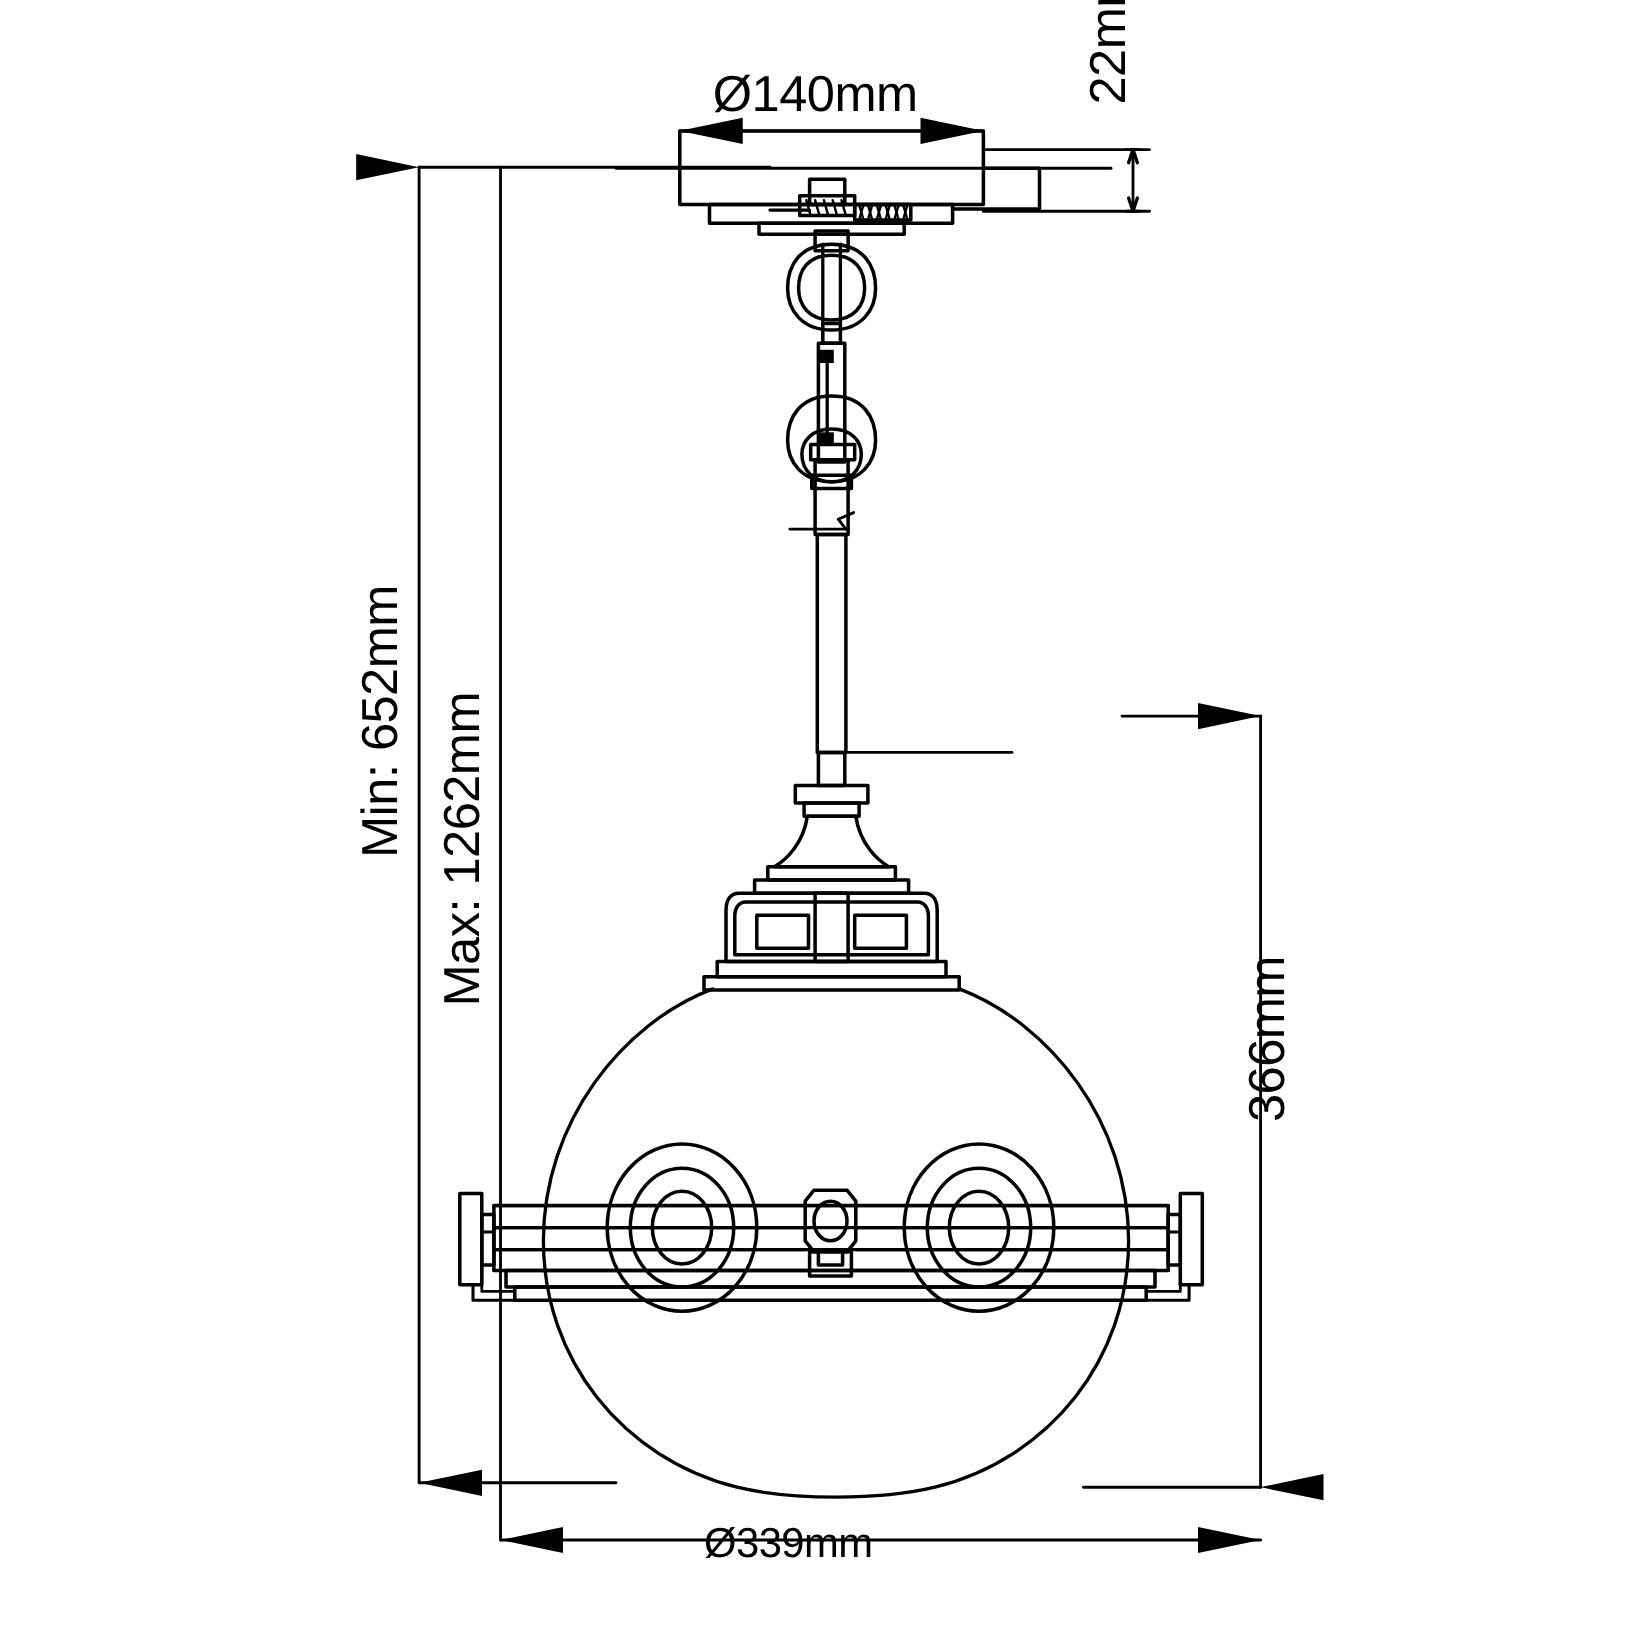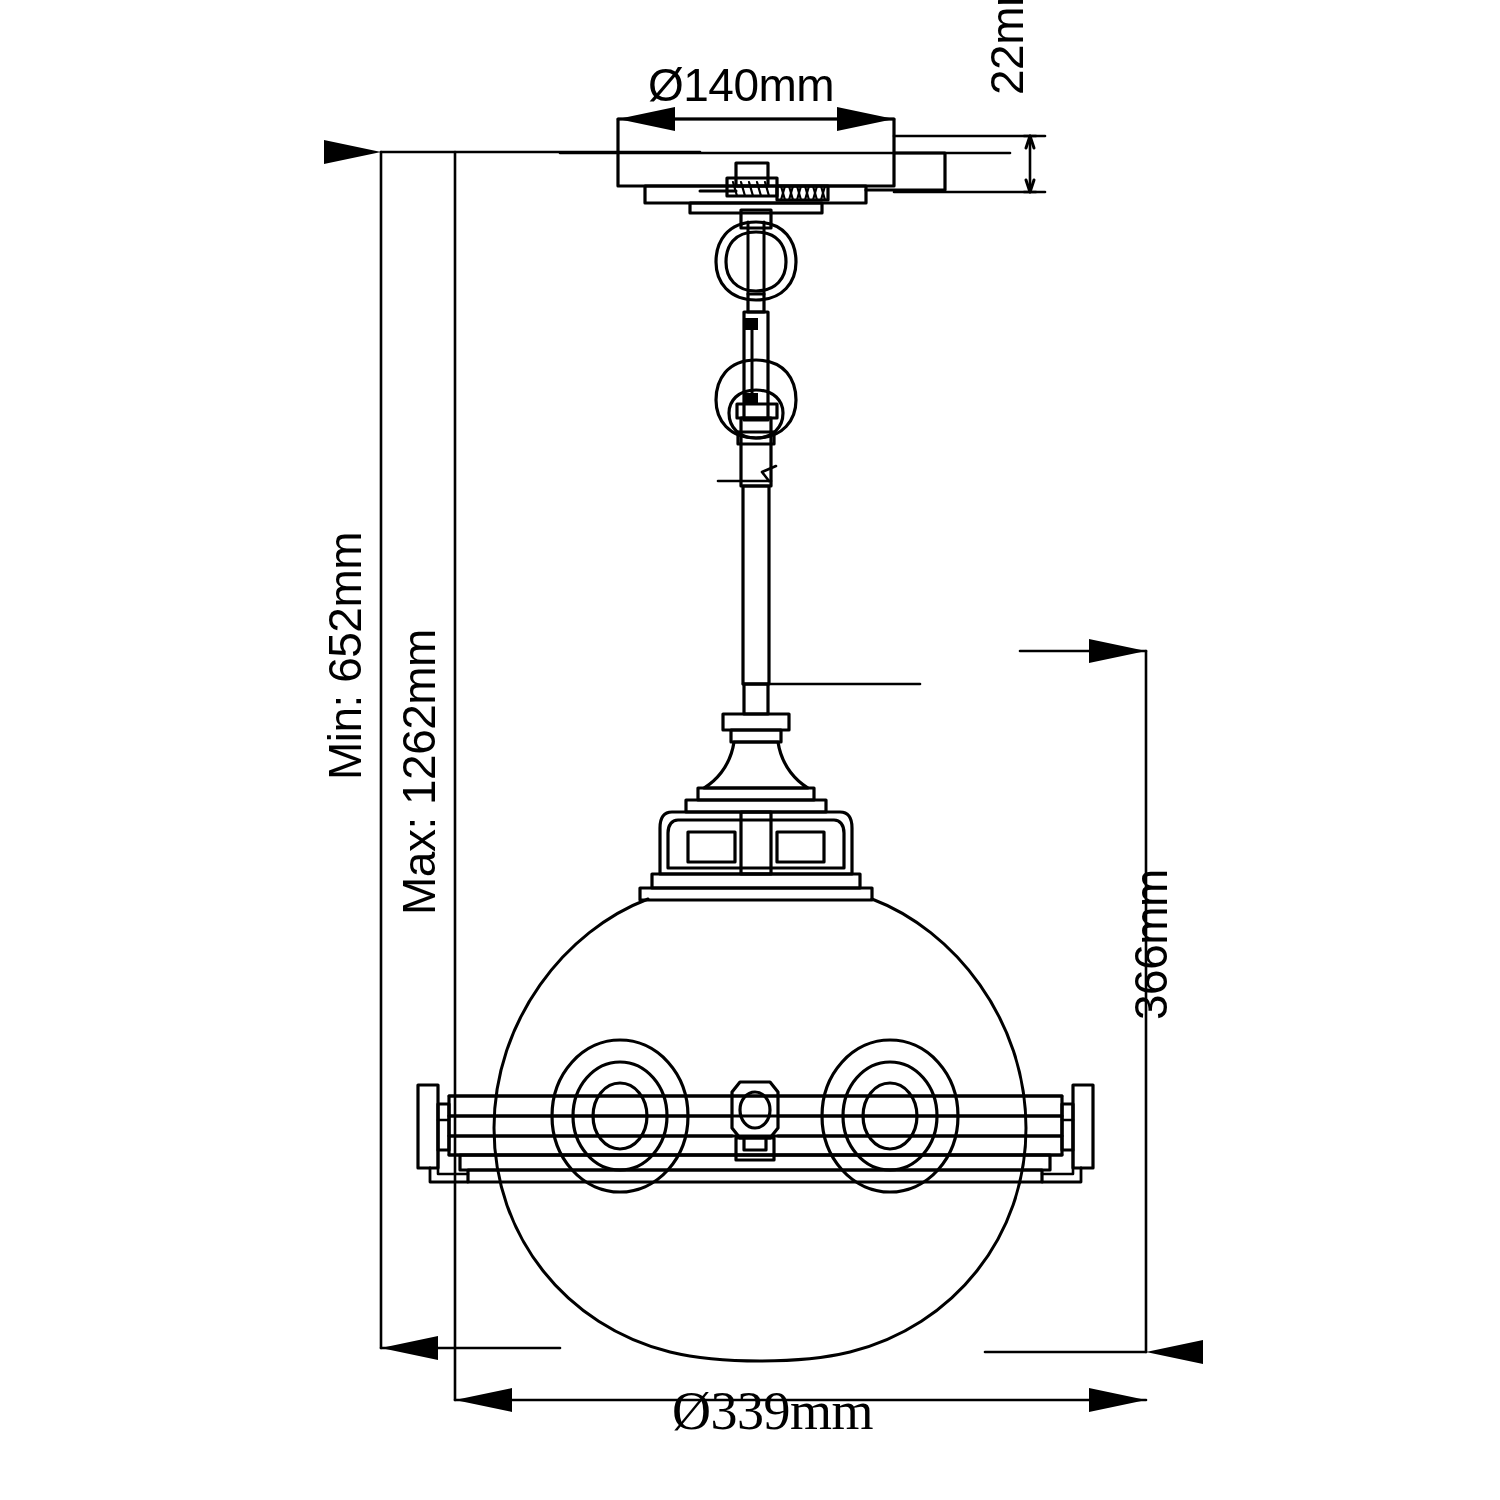--- a/index.html
+++ b/index.html
@@ -60,24 +60,23 @@
     transform-origin: 0 0;
   }
   .t-366 {
     left: 0;
     top: 0;
     font-size: 46px;
     transform: translate(1128px, 1020px) rotate(-90deg);
     transform-origin: 0 0;
   }
   .t-dia339 {
-    left: 672px;
+    left: 640px;
     top: 1384px;
-    font-size: 54px;
-    font-family: Liberation Serif, serif;
+    font-size: 38px;
   }
 </style>
 </head>
 <body>
 
 <div id="stage">
 
   <svg id="drawing" viewBox="0 0 1500 1500" xmlns="http://www.w3.org/2000/svg">
     <defs>
       <marker id="arrDown" viewBox="0 0 12 22" refX="6" refY="22" markerWidth="12" markerHeight="22" orient="auto-start-reverse">

